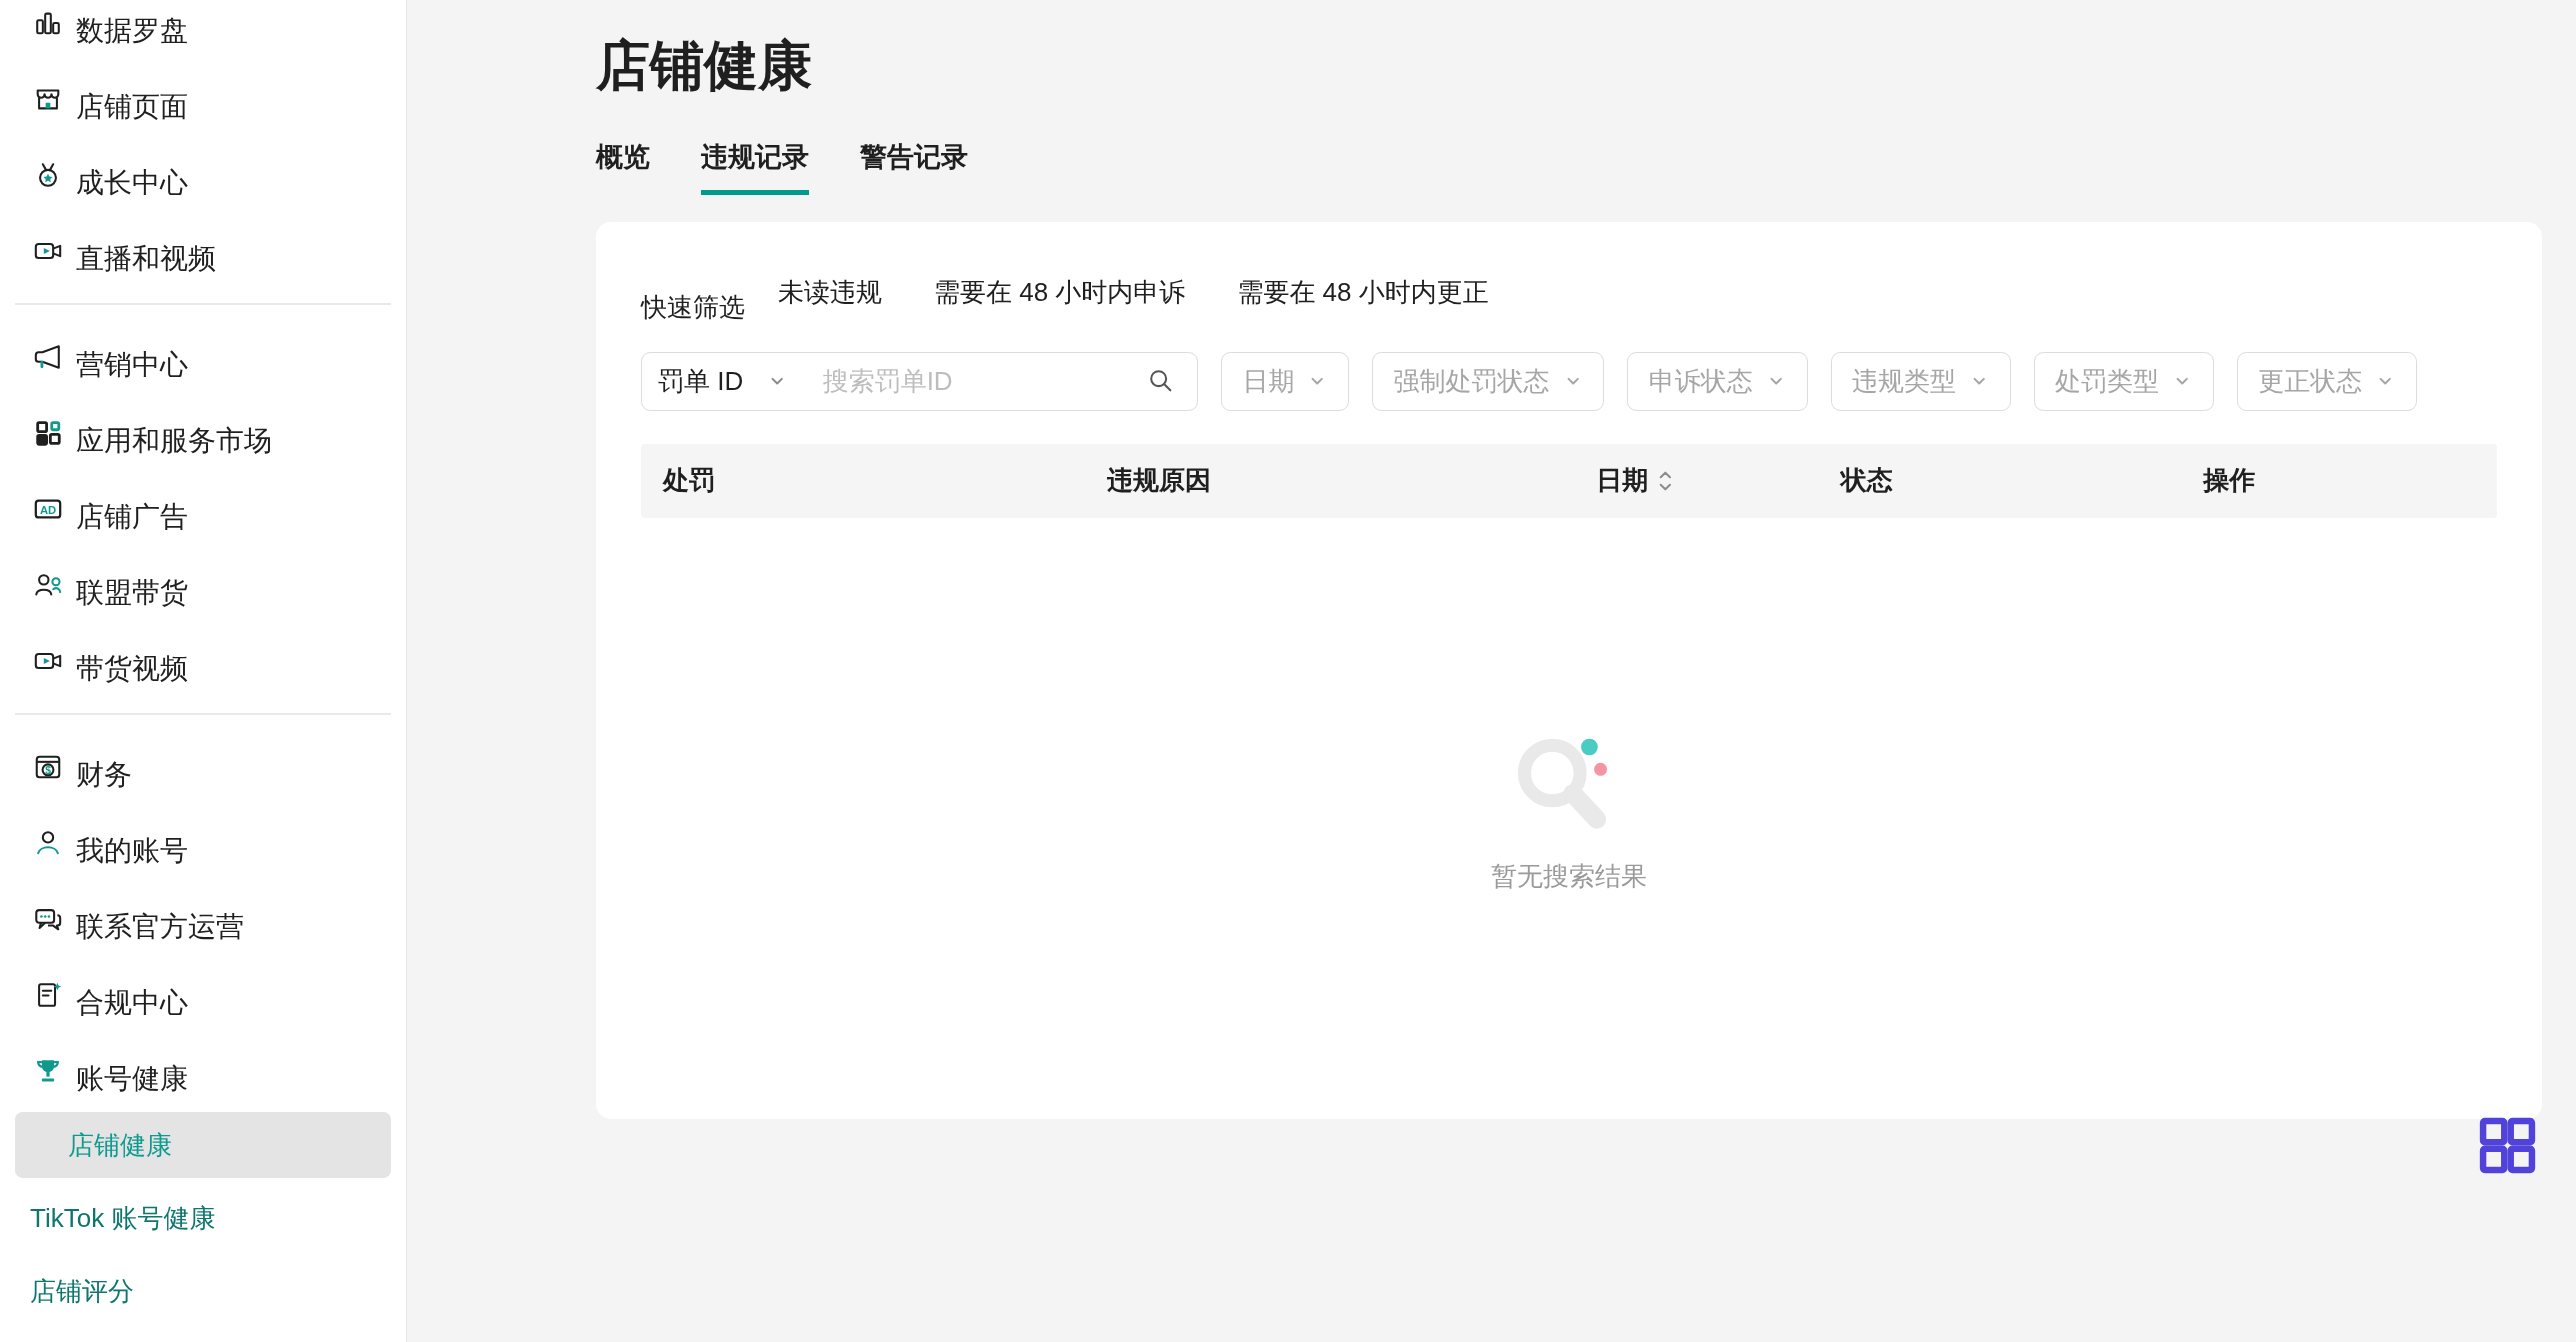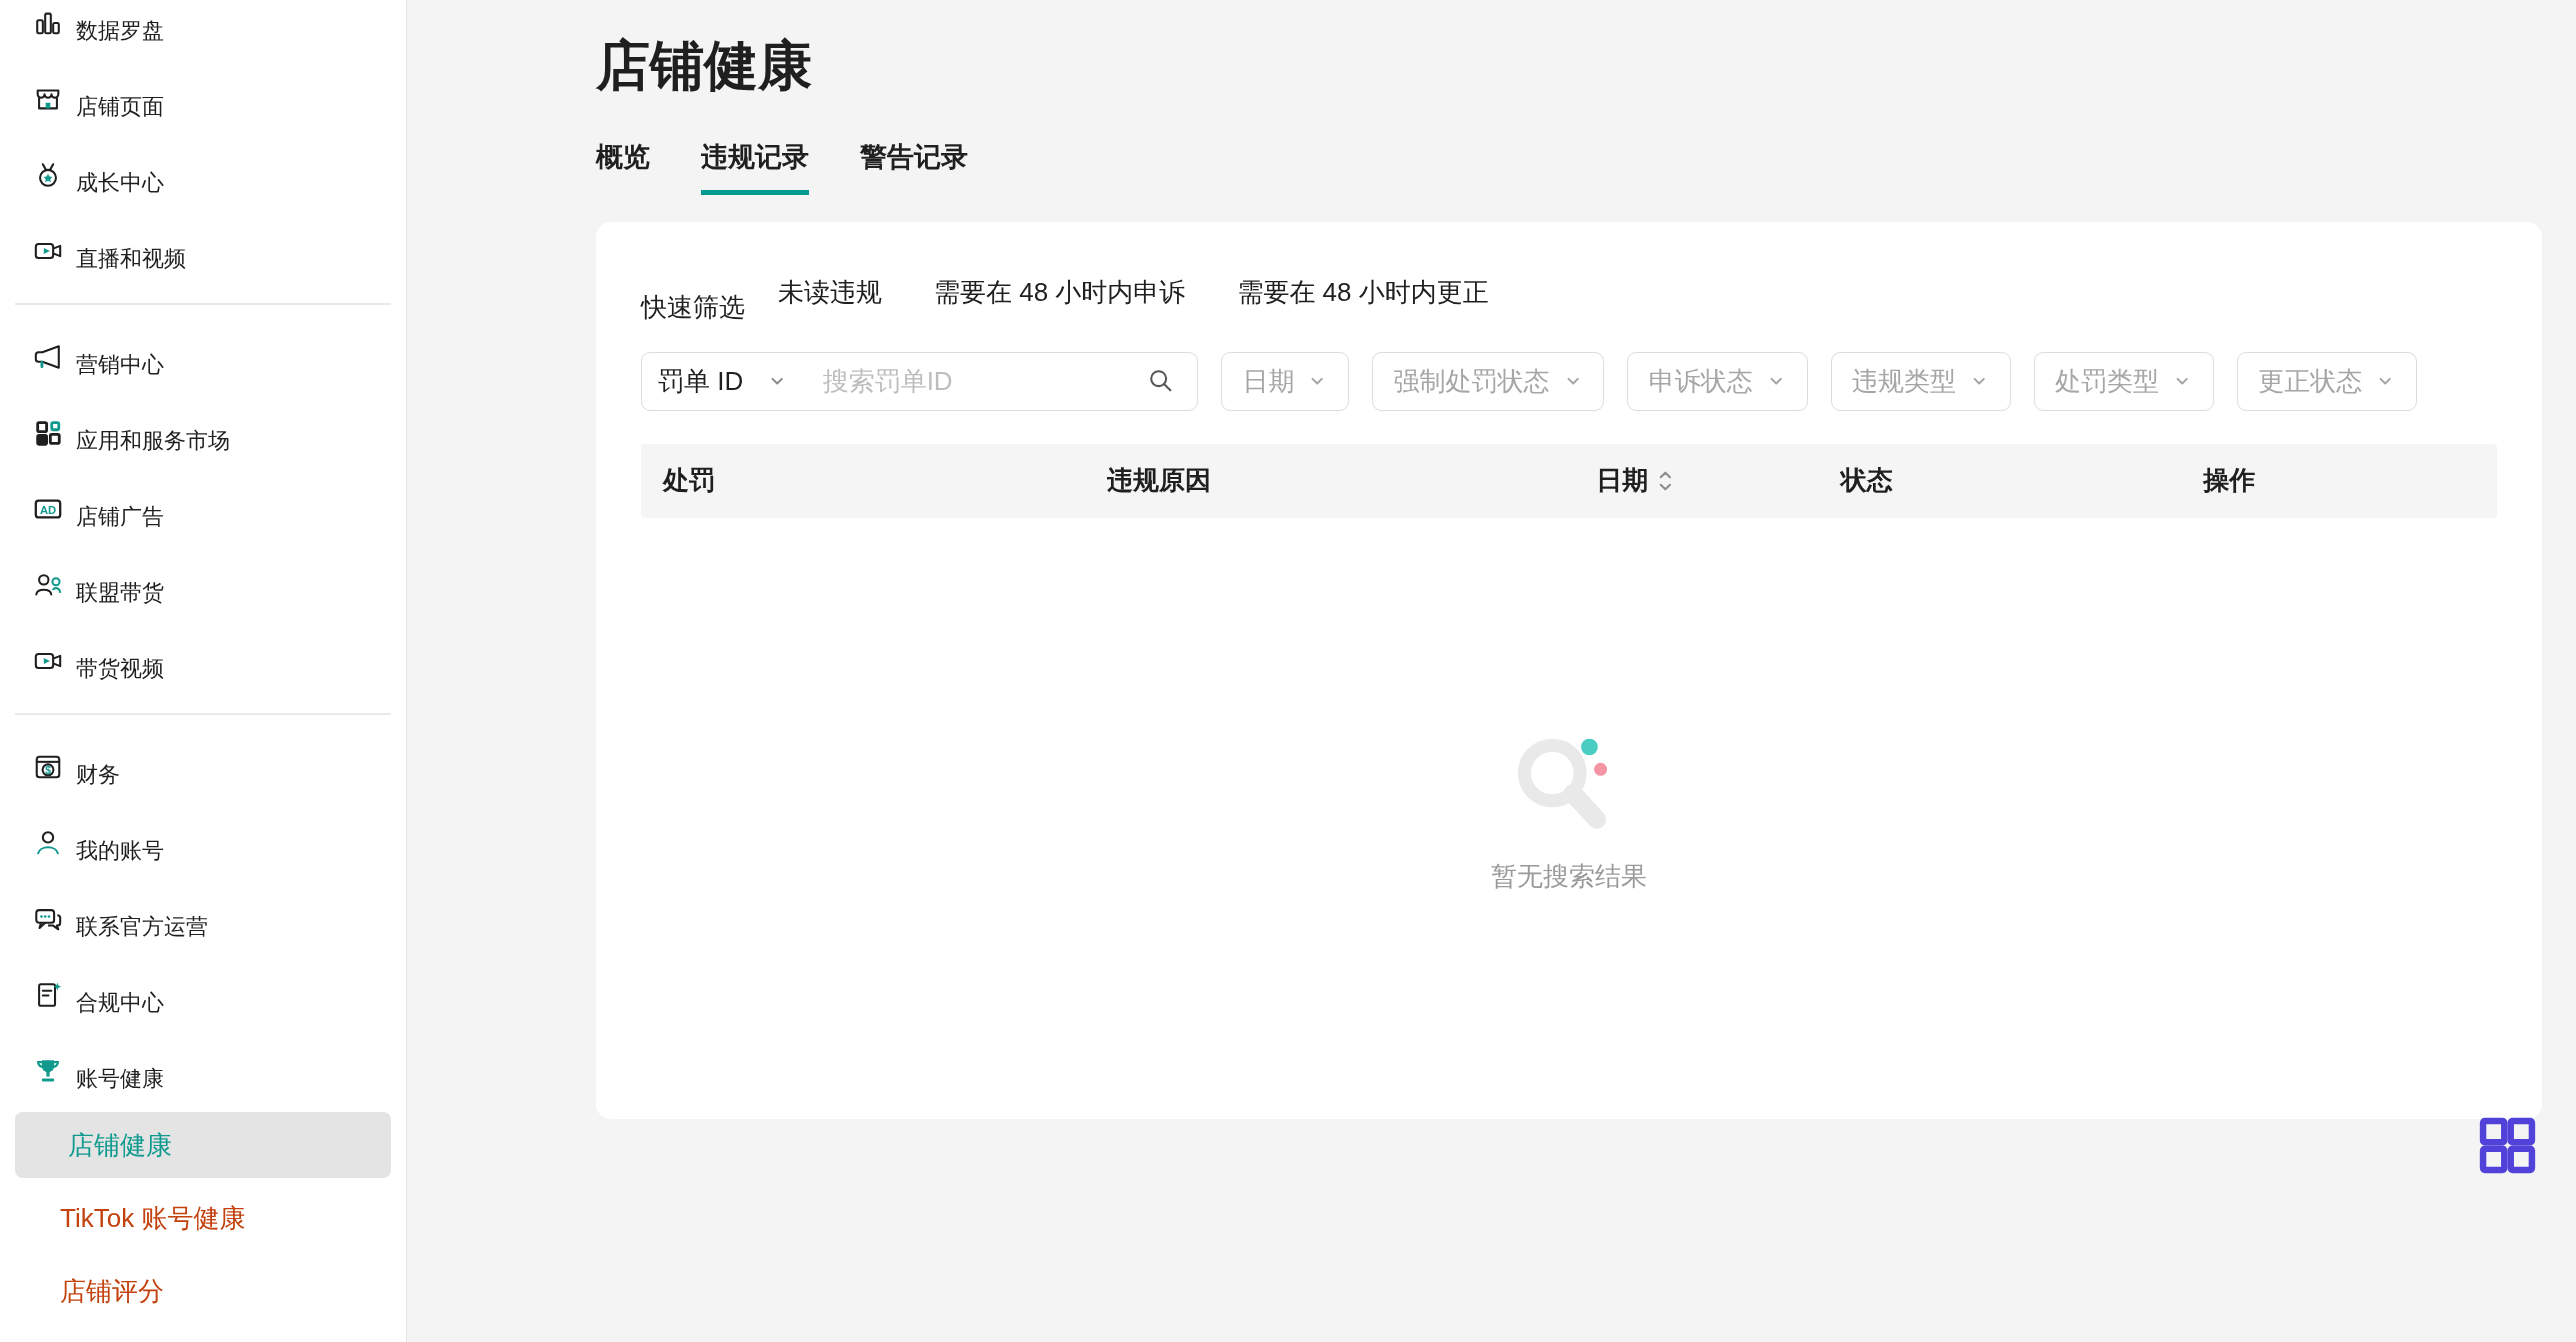--- a/index.html
+++ b/index.html
@@ -12,25 +12,25 @@
   
   .sidebar {
     position:absolute; left:0; top:0; width:407px; height:1343px;
     background:#ffffff; border-right:1.9px solid #e6e6e6; overflow:hidden;
   }
   .nav { margin-top:-15px; }
   .nav-item {
     height:76px; display:flex; align-items:center; padding-left:33px; cursor:pointer;
   }
   .nicon { width:30px; height:30px; margin-right:13px; flex:none; display:flex; align-items:center; justify-content:center; }
-  .nlabel { font-size:22px; line-height:1; white-space:nowrap;margin-top:16px; }
+  .nlabel { font-size:28px; line-height:1; white-space:nowrap;margin-top:16px; }
   .nav-divider { height:1.9px; background:#e9e9e9; margin:14px 15px; }
   .sub-item {
-    height:73px; display:flex; align-items:center; padding-left:60px;
-    font-size:26px; color:#c2410c; cursor:pointer; white-space:nowrap;
+    height:73px; display:flex; align-items:center; padding-left:30px;
+    font-size:26px; color:#0f766e; cursor:pointer; white-space:nowrap;
   }
   .sub-item.selected {
     height:66px; margin:3.7px 15px 3.7px 15px; padding-left:53px;
     background:#e4e4e4; border-radius:7.4px; color:#0f9a8f;
   }
   
   .main {
     position:absolute; left:407px; top:0; right:0; bottom:0;
     padding:33px 34px 0 189px;
   }

